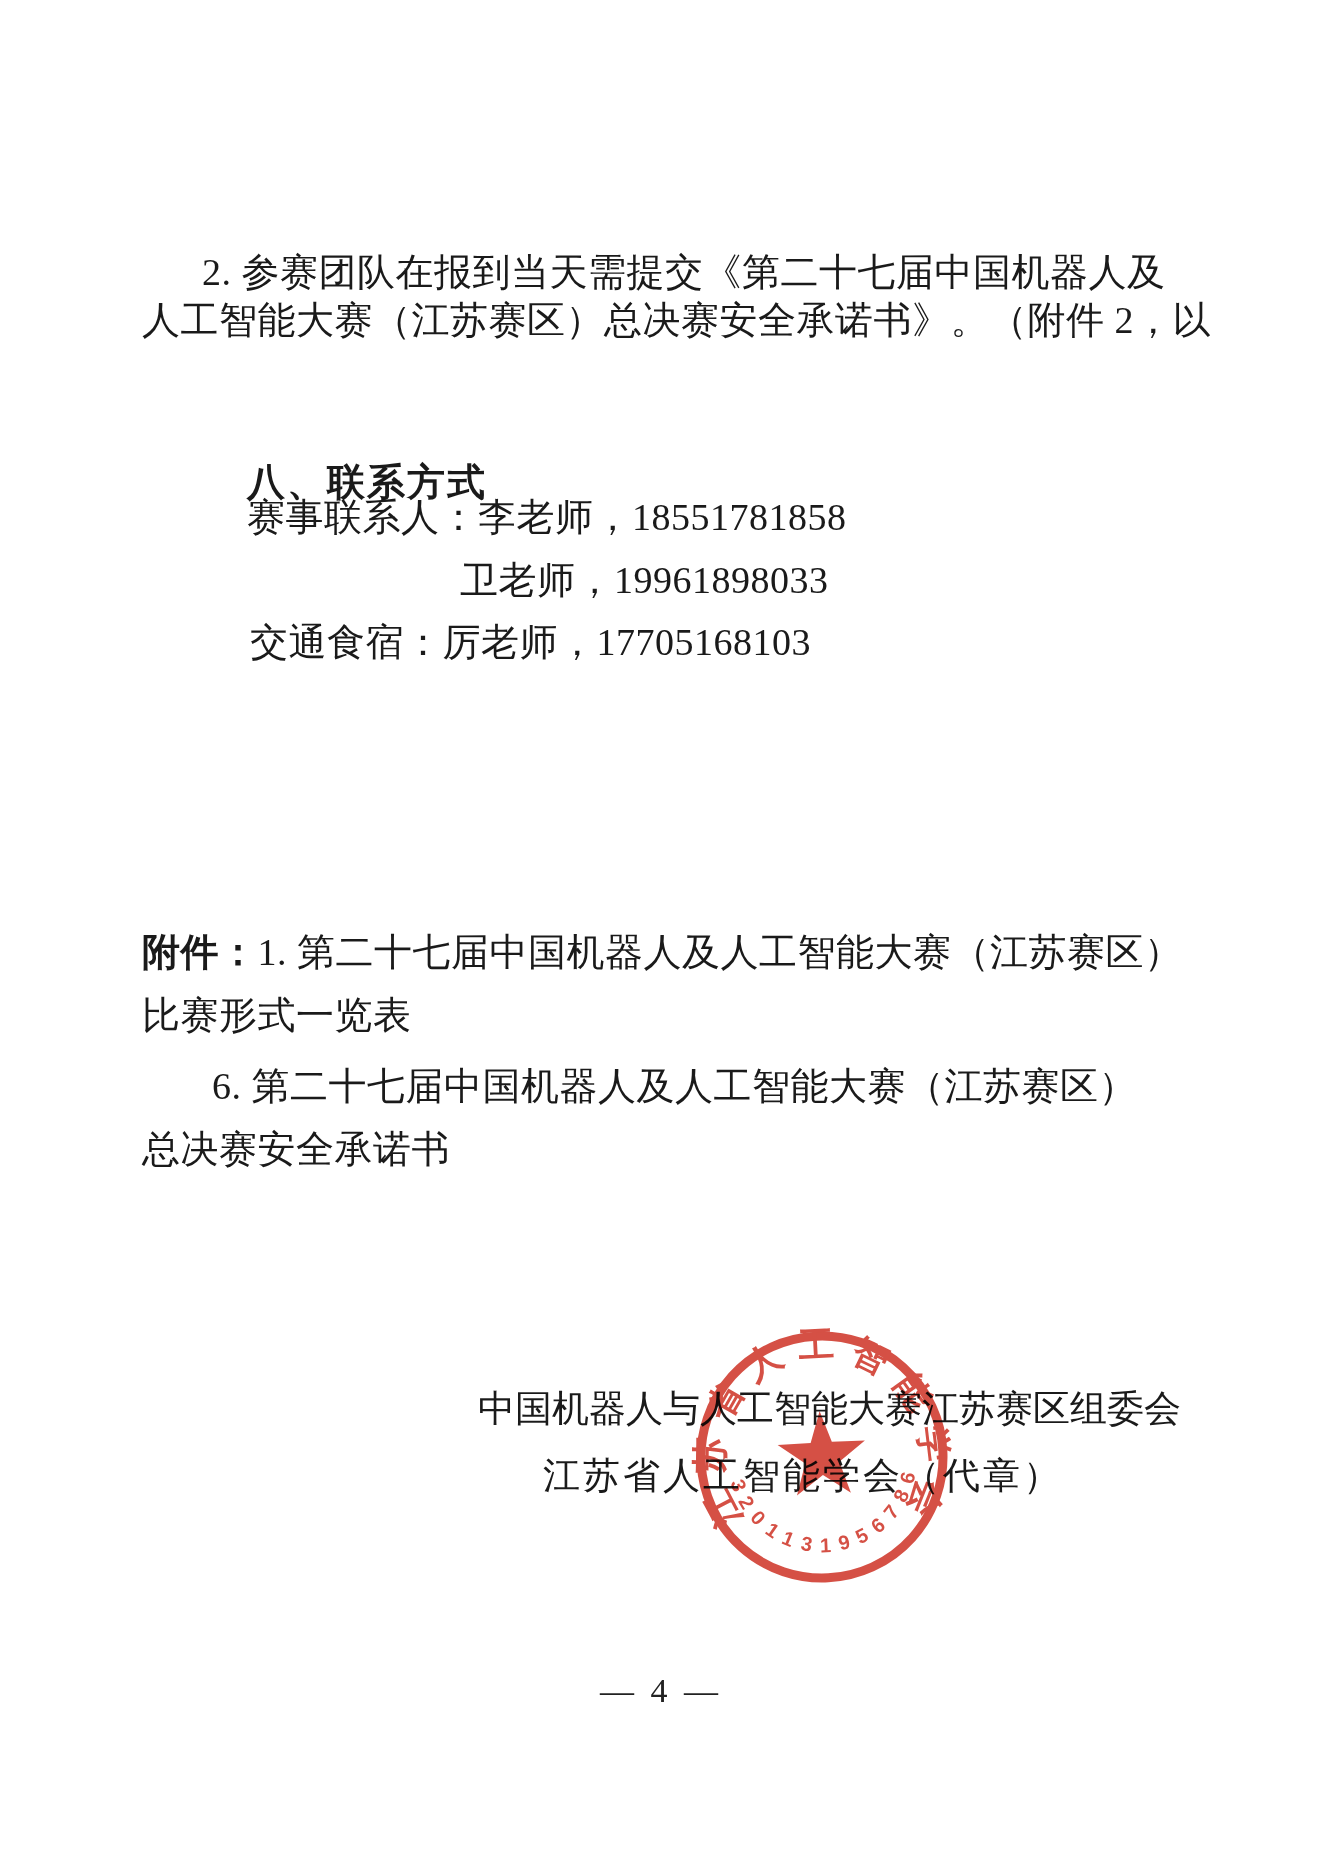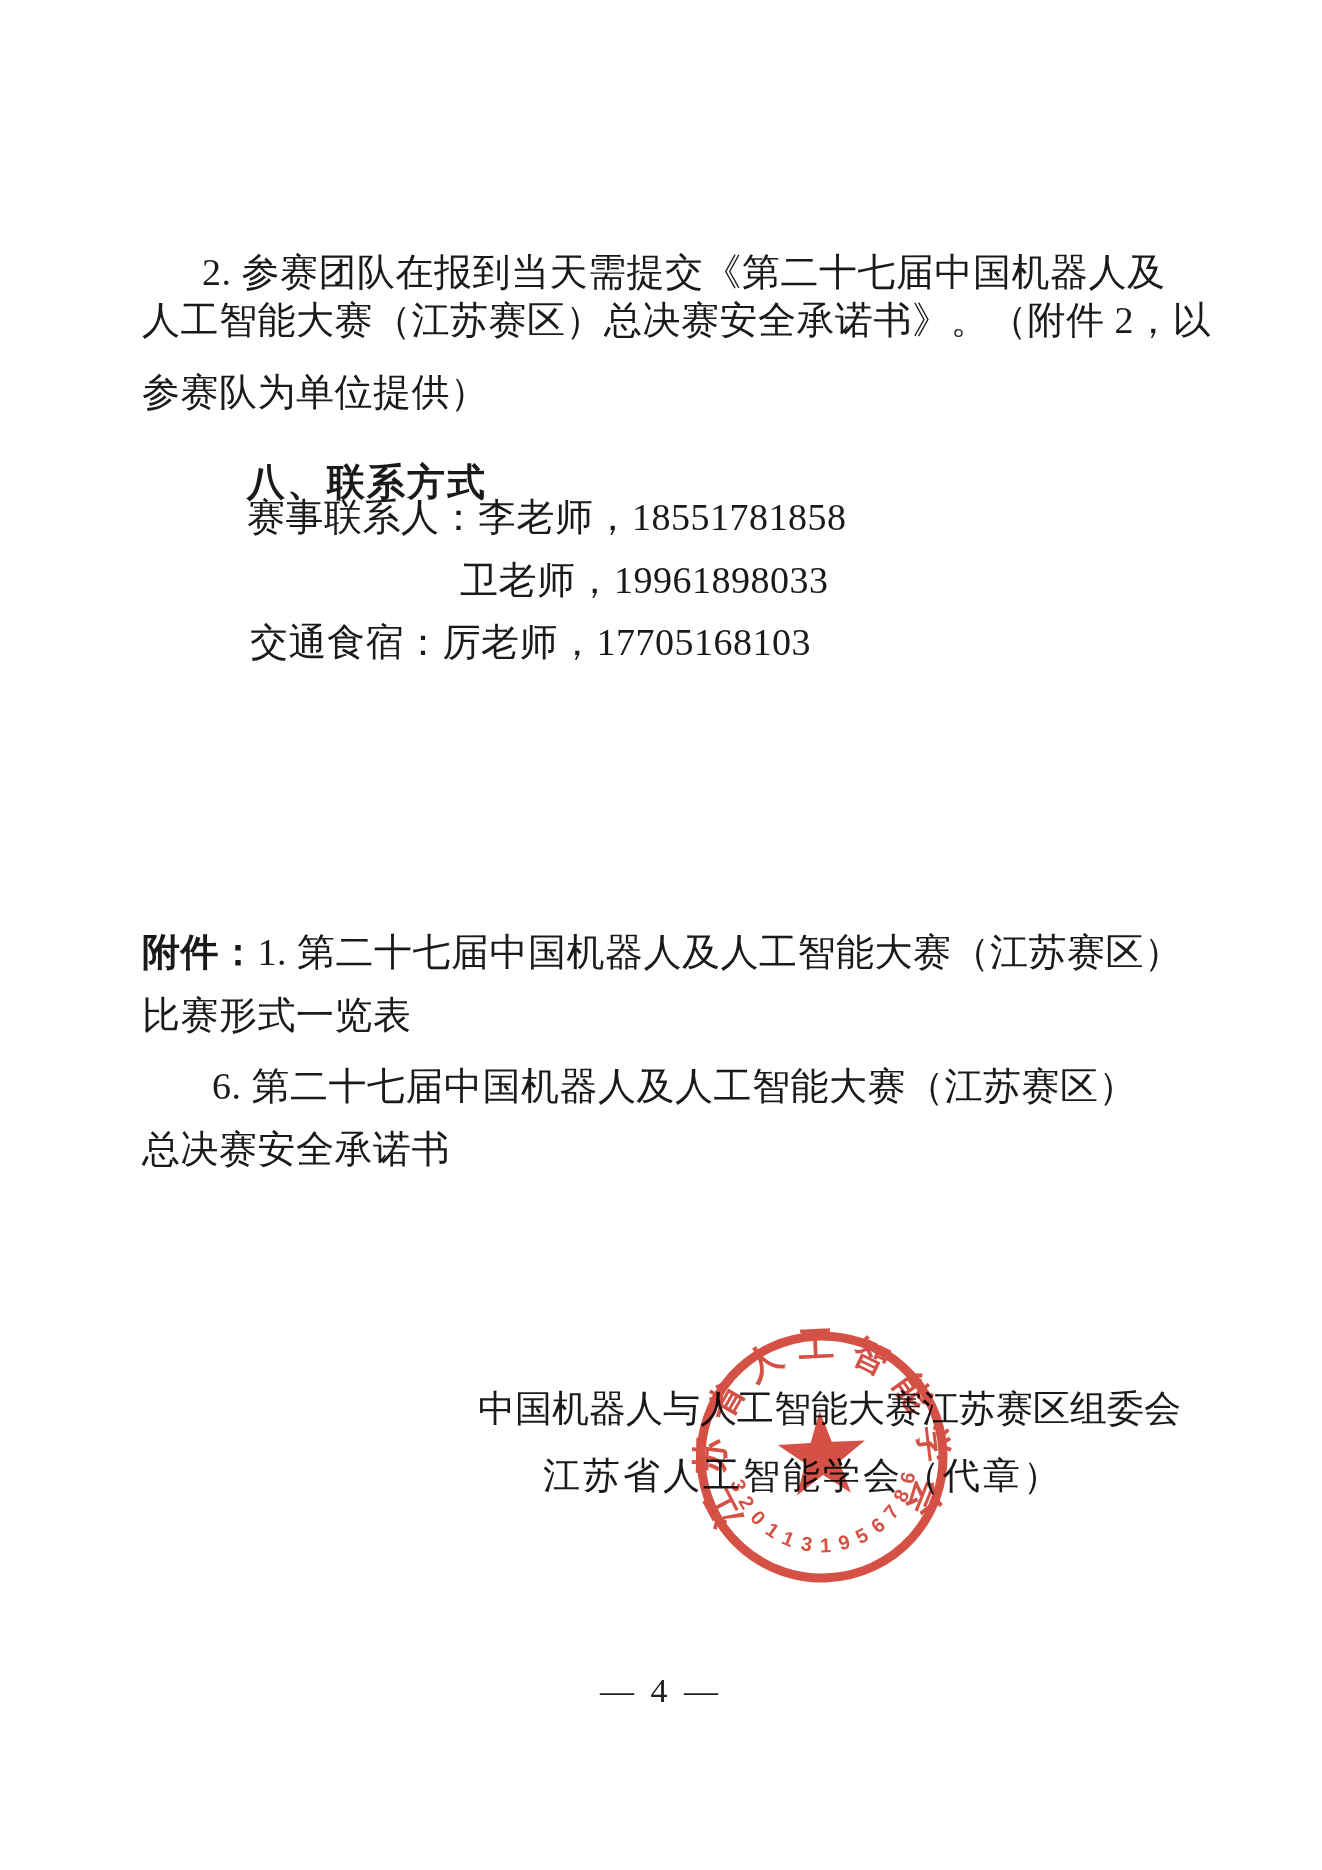--- a/index.html
+++ b/index.html
@@ -57,21 +57,20 @@
     font-weight:700;
   }
 </style>
 </head>
 <body>
 
 <div class="page">
 
   <div class="line" style="top:250px;left:202px;">2. 参赛团队在报到当天需提交《第二十七届中国机器人及</div>
   <div class="line" style="top:298px;left:142px;">人工智能大赛（江苏赛区）总决赛安全承诺书》。（附件 2，以</div>
-  <div class="line" style="top:370px;left:142px;">参赛队为单位提供）</div>
 
   <div class="line heading" style="top:432px;left:247px;margin-top:28px;">八、联系方式</div>
 
   <div class="line" style="top:495px;left:247px;">赛事联系人：李老师，18551781858</div>
   <div class="line" style="top:558px;left:460px;">卫老师，19961898033</div>
   <div class="line" style="top:620px;left:250px;">交通食宿：厉老师，17705168103</div>
 
   <div class="line" style="top:930px;left:142px;">
     <span class="att-label">附件：</span><span>1. 第二十七届中国机器人及人工智能大赛（江苏赛区）</span>
   </div>

